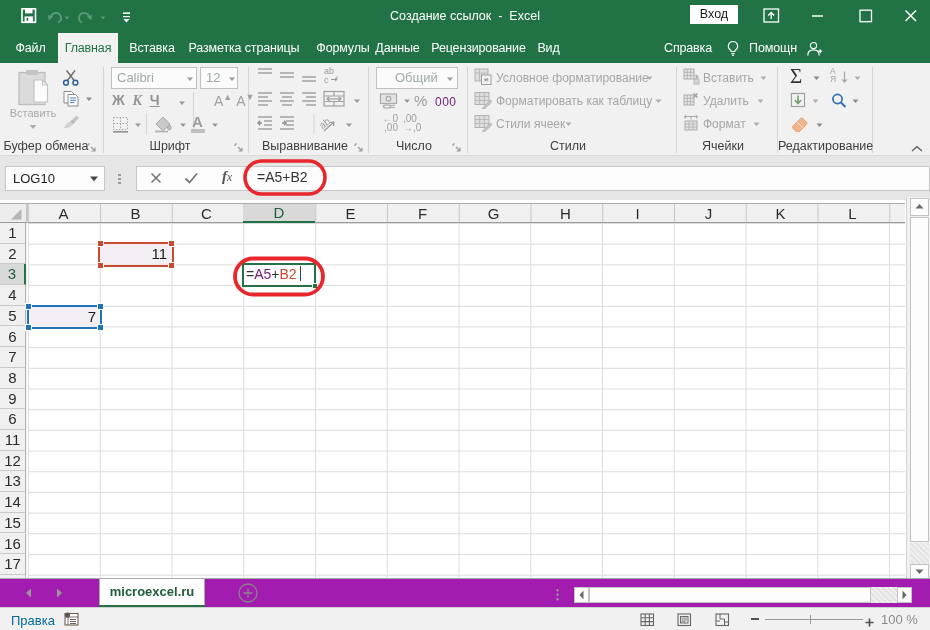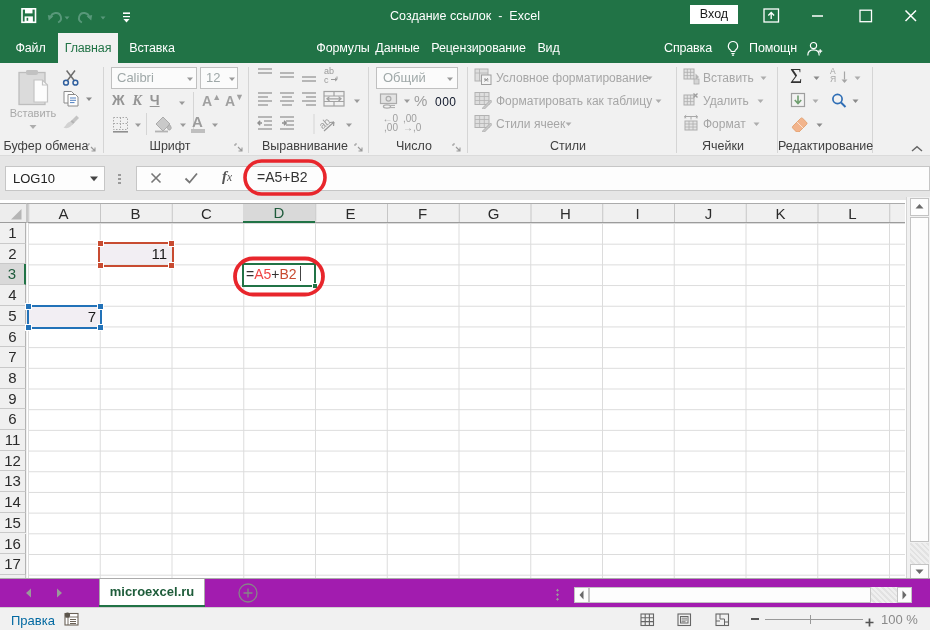--- a/index.html
+++ b/index.html
@@ -66,20 +66,21 @@
         <rect x="102" y="10.2" width="11.5" height="11.5"></rect>
         <path d="M147.5 10.5 l10.5 10.5 M158 10.5 l-10.5 10.5" stroke-width="1.5"></path>
       </g>
     </svg>
   </div>
   <div id="tabrow">
     <div class="abs" style="left:58px;top:0;width:60px;height:30px;background:#F1F1F1;"></div>
     <div class="tab" style="left:8px;width:45px;">Файл</div>
     <div class="tab" style="left:58px;width:60px;color:#217346;">Главная</div>
     <div class="tab" style="left:125px;width:54px;">Вставка</div>
+    <div class="tab" style="left:188px;width:112px;">Разметка страницы</div>
     <div class="tab" style="left:314px;width:58px;">Формулы</div>
     <div class="tab" style="left:374px;width:47px;">Данные</div>
     <div class="tab" style="left:430px;width:97px;">Рецензирование</div>
     <div class="tab" style="left:536px;width:25px;">Вид</div>
     <div class="tab" style="left:663px;width:50px;">Справка</div>
     <svg class="abs" style="left:725px;top:7px" width="16" height="17" viewBox="0 0 16 17">
       <g stroke="#fff" fill="none" stroke-width="1.2">
         <path d="M8 1.5 a4.6 4.6 0 0 1 2.6 8.4 c-.6.5-.8 1-.8 1.6 l-3.6 0 c0-.6-.2-1.1-.8-1.6 A4.6 4.6 0 0 1 8 1.5 z"></path>
         <path d="M6.4 13.5 l3.2 0 M6.9 15.2 l2.2 0"></path>
       </g>
@@ -172,21 +173,21 @@
         </svg>
     <div class="abs" style="left:200px;top:67px;width:38px;height:22px;background:#fbfbfb;border:1px solid #c0c0c0;font-size:13px;line-height:20px;padding-left:5px;color:#9fa8a8;">12</div>
     <svg class="abs" style="left:227px;top:76px" width="10" height="7" viewBox="0 0 10 7">
           <path d="M2 1.5 l6 0 -3 3.6 z" fill="#9a9a9a"></path>
         </svg>
     <div class="abs" style="left:112px;top:92px;width:110px;font-size:14px;color:#949494;font-weight:bold;">Ж&nbsp;&nbsp;<span style="font-style:italic;font-family:'Liberation Serif',serif;">К</span>&nbsp;&nbsp;<span style="text-decoration:underline;">Ч</span></div>
     <svg class="abs" style="left:177px;top:100px" width="10" height="7" viewBox="0 0 10 7">
           <path d="M2 1.5 l6 0 -3 3.6 z" fill="#9a9a9a"></path>
         </svg>
     <div class="abs" style="left:193px;top:92px;width:1px;height:40px;background:#d5d5d5;"></div>
-    <div class="abs" style="left:202px;top:92px;font-size:14px;color:#a0a0a0;font-weight:bold;">А<span style="font-size:9px;vertical-align:6px;">▲</span>&nbsp;А<span style="font-size:9px;vertical-align:6px;">▼</span></div>
+    <div class="abs" style="left:214px;top:92px;font-size:14px;color:#a0a0a0;">А<span style="font-size:9px;vertical-align:6px;">▲</span>&nbsp;А<span style="font-size:9px;vertical-align:6px;">▼</span></div>
 
     <svg class="abs" style="left:112px;top:116px" width="18" height="17" viewBox="0 0 18 17">
       <g stroke="#a8a8a8" stroke-width="1" stroke-dasharray="1.5 1.5" fill="none">
             <rect x="1.5" y="1.5" width="14" height="12"></rect>
             <path d="M8.5 1.5 l0 12 M1.5 7.5 l14 0"></path>
           </g>
       <path d="M1 15.8 l15 0" stroke="#8f8f8f" stroke-width="1.6"></path>
     </svg>
     <svg class="abs" style="left:133px;top:122px" width="10" height="7" viewBox="0 0 10 7">
           <path d="M2 1.5 l6 0 -3 3.6 z" fill="#9a9a9a"></path>
@@ -243,38 +244,38 @@
       <text x="64" y="63" font-size="10" fill="#9a9a9a" transform="rotate(-40 66 60)" font-family="Liberation Sans">ab</text>
       <path d="M68 65 l10 -9 m0 0 l-4 .5 m4 -.5 l-.5 4" stroke="#9a9a9a" stroke-width="1.2" fill="none"></path>
     </svg>
     <svg class="abs" style="left:352px;top:98px" width="10" height="7" viewBox="0 0 10 7">
           <path d="M2 1.5 l6 0 -3 3.6 z" fill="#9a9a9a"></path>
         </svg>
     <svg class="abs" style="left:344px;top:122px" width="10" height="7" viewBox="0 0 10 7">
           <path d="M2 1.5 l6 0 -3 3.6 z" fill="#9a9a9a"></path>
         </svg>
 
-    <div class="abs" style="left:376px;top:67px;width:82px;height:22px;background:#fbfbfb;border:1px solid #c0c0c0;font-size:13px;line-height:20px;padding-left:6px;color:#9fa8a8;">Общий</div>
+    <div class="abs" style="left:376px;top:67px;width:82px;height:22px;background:#fbfbfb;border:1px solid #c0c0c0;font-size:13px;line-height:20px;padding-left:18px;color:#9fa8a8;">Общий</div>
     <svg class="abs" style="left:445px;top:76px" width="10" height="7" viewBox="0 0 10 7">
           <path d="M2 1.5 l6 0 -3 3.6 z" fill="#9a9a9a"></path>
         </svg>
 
     <svg class="abs" style="left:379px;top:92px" width="20" height="18" viewBox="0 0 20 18">
       <g stroke="#ababab" fill="none" stroke-width="1.2">
         <rect x="1.5" y="2" width="16" height="9.5" fill="#e3e3e3"></rect>
         <circle cx="9.5" cy="6.7" r="2.4"></circle>
         <ellipse cx="8" cy="14.5" rx="3.6" ry="1.6"></ellipse>
         <path d="M11.5 13.4 l4.5 0 M11.5 15.6 l4.5 0" stroke-width="1"></path>
       </g>
     </svg>
     <svg class="abs" style="left:402px;top:98px" width="10" height="7" viewBox="0 0 10 7">
           <path d="M2 1.5 l6 0 -3 3.6 z" fill="#9a9a9a"></path>
         </svg>
     <div class="abs" style="left:414px;top:92px;font-size:15px;color:#9e9e9e;">%</div>
-    <div class="abs" style="left:435px;top:95px;font-size:12px;color:#0f172a;letter-spacing:0.5px;">000</div>
+    <div class="abs" style="left:435px;top:95px;font-size:12px;color:#701a75;letter-spacing:0.5px;">000</div>
     <div class="abs" style="left:378px;top:114px;font-size:10px;color:#9e9e9e;line-height:9px;text-align:right;width:20px;">←0<br>,00</div>
     <div class="abs" style="left:403px;top:114px;font-size:10px;color:#9e9e9e;line-height:9px;text-align:left;width:22px;">,00<br>→,0</div>
 
     <svg class="abs" style="left:474px;top:68px" width="18" height="18" viewBox="0 0 18 18">
       <g fill="#dedede" stroke="#b2b2b2" stroke-width="1">
         <rect x="1" y="1" width="13" height="12"></rect>
         <path d="M1 5 l13 0 M5.5 1 l0 12" stroke-width="0.8"></path>
       </g>
       <rect x="7.5" y="7" width="9.5" height="9.5" fill="#f4f4f4" stroke="#9e9e9e"></rect>
       <path d="M10 11.8 l4.5 0 M10.5 10 l3.5 3.6 m0-3.6 l-3.5 3.6" stroke="#8f8f8f" stroke-width="0.9" fill="none"></path>
@@ -453,21 +454,21 @@
   <div class="abs" style="left:168px;top:262px;width:7px;height:7px;border:1.5px solid #fff;background:#c84b31;"></div>
   <div class="abs" style="left:28px;top:306px;width:72px;height:21px;background:#F2EEF3;"></div>
   <div class="abs" style="left:28px;top:306px;width:72px;height:21px;line-height:21px;text-align:right;padding-right:4px;font-size:15px;color:#1a1a1a;">7</div>
   <div class="abs" style="left:26.5px;top:304.5px;width:75px;height:24px;border:2.4px solid #2272b8;"></div>
   <div class="abs" style="left:24.5px;top:302.5px;width:7px;height:7px;border:1.5px solid #fff;background:#2272b8;"></div>
   <div class="abs" style="left:96.5px;top:302.5px;width:7px;height:7px;border:1.5px solid #fff;background:#2272b8;"></div>
   <div class="abs" style="left:24.5px;top:324px;width:7px;height:7px;border:1.5px solid #fff;background:#2272b8;"></div>
   <div class="abs" style="left:96.5px;top:324px;width:7px;height:7px;border:1.5px solid #fff;background:#2272b8;"></div>
 
   <div class="abs" style="left:242px;top:262.5px;width:74px;height:24px;background:#fff;border:2.2px solid #217346;"></div>
-  <div class="abs" style="left:246px;top:266px;font-size:14px;color:#333;">=<span style="color:#ef4444">A5</span>+<span style="color:#c84b31">B2</span></div>
+  <div class="abs" style="left:246px;top:266px;font-size:14px;color:#333;">=<span style="color:#701a75">A5</span>+<span style="color:#c84b31">B2</span></div>
   <div class="abs" style="left:300px;top:266px;width:1px;height:15px;background:#444;"></div>
   <div class="abs" style="left:312px;top:283px;width:6px;height:6px;background:#217346;border:1px solid #fff;"></div>
   <svg class="abs" style="left:230px;top:254px" width="98" height="45" viewBox="0 0 98 45">
     <rect x="5" y="4.5" width="88" height="36" rx="18" fill="none" stroke="#e8262c" stroke-width="3.8"></rect>
   </svg>
 
   <div class="abs" style="left:906px;top:197px;width:24px;height:384px;background:#F1F1F1;border-left:1px solid #d4d4d4;">
     <div class="abs" style="left:3px;top:1px;width:19px;height:18px;background:#fdfdfd;border:1px solid #c3c3c3;">
       <svg width="17" height="16">
           <path d="M4.5 9.5 l4-4.5 4 4.5 z" fill="#6a6a6a"></path>

